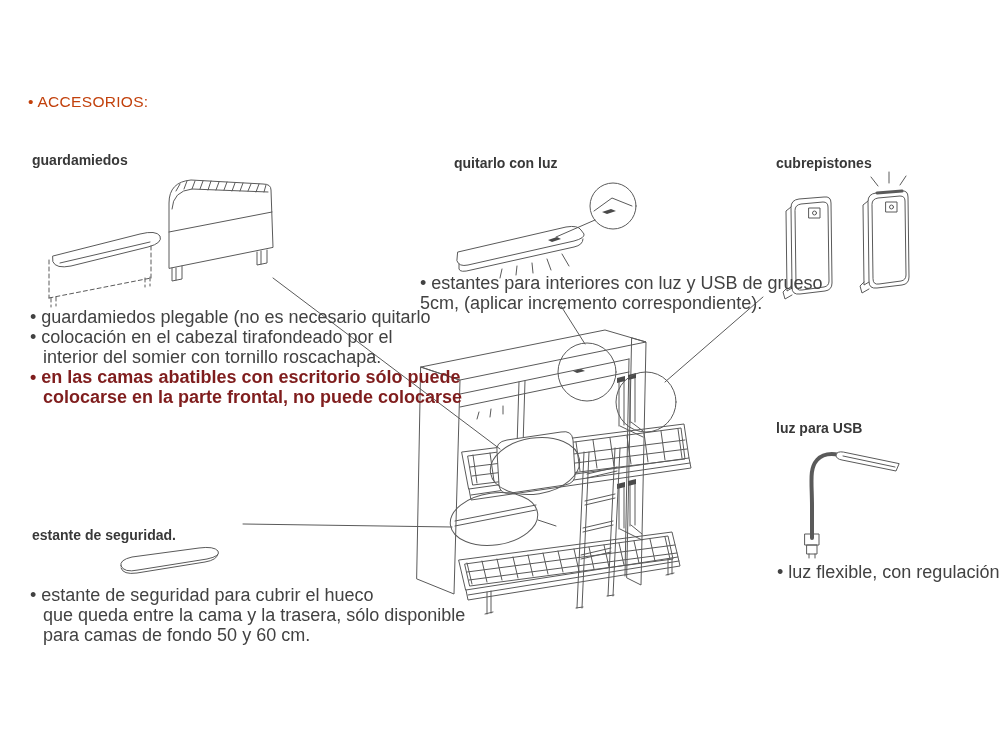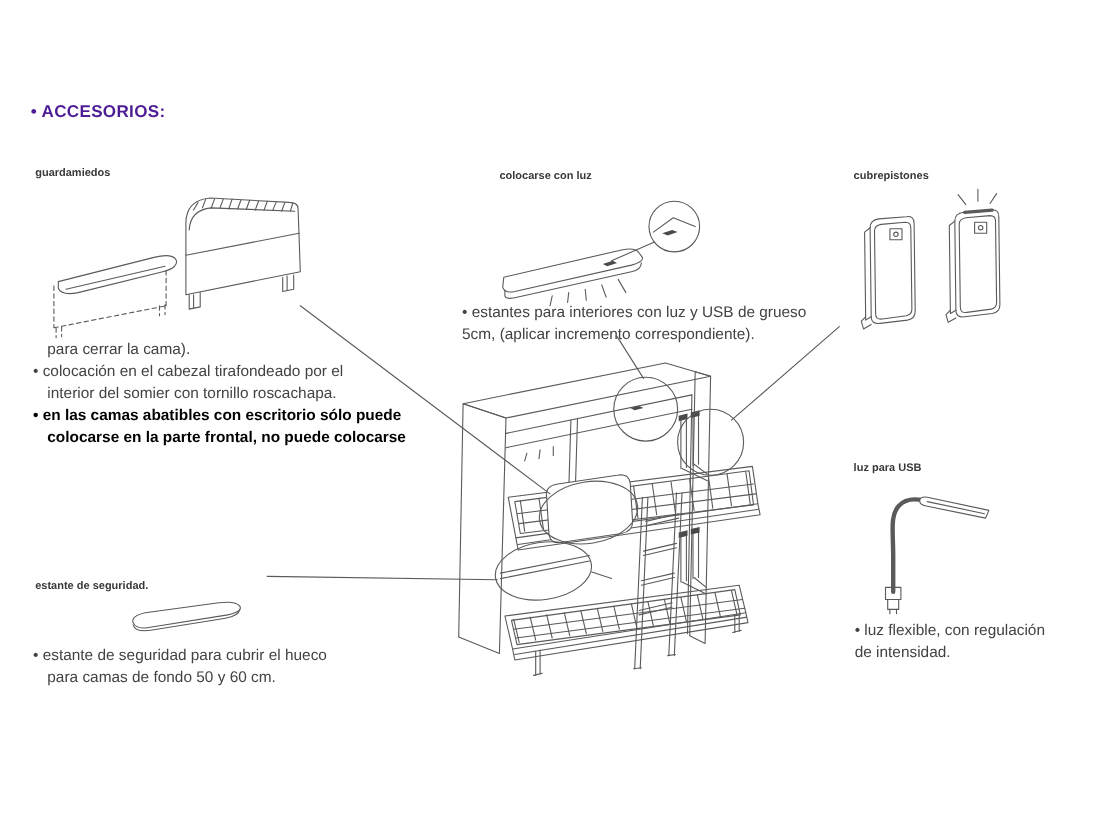--- a/index.html
+++ b/index.html
@@ -2,26 +2,26 @@
 <html><head>
 <meta charset="utf-8">
 <style>
   html,body{margin:0;padding:0;}
   body{
     width:1000px;height:750px;position:relative;overflow:hidden;
     background:#ffffff;color:#3e3e3e;
     font-family:"Liberation Sans",sans-serif;
   }
   .abs{position:absolute;}
-  .title{font-size:15.5px;font-weight:bold;letter-spacing:.3px;color:#4c1d95;}
-  .h{font-size:10px;font-weight:bold;color:#383838;}
-  .txt{font-size:14px;line-height:20px;color:#424242;}
+  .title{font-size:15.5px;font-weight:normal;letter-spacing:.3px;color:#c2410c;}
+  .h{font-size:14px;font-weight:bold;color:#383838;}
+  .txt{font-size:18px;line-height:20px;color:#424242;}
   .txt .ln{display:block;white-space:nowrap;}
   .txt .cont{padding-left:13px;}
-  .txt .bold{font-weight:bold;color:#000000;}
+  .txt .bold{font-weight:bold;color:#7f1d1d;}
   svg.canvas{position:absolute;left:0;top:0;}
 </style>
 </head>
 <body>
 
 <svg class="canvas" width="1000" height="750" viewBox="0 0 1000 750" stroke="#5a5a5a" stroke-width="1" fill="none" stroke-linecap="round" stroke-linejoin="round">
 
   <g>
     <path d="M53,256 L140,234 Q156,230 160,236 Q163,243 148,247 L71,266 Q56,269 53,262 Z"></path>
     <path d="M60,263 L150,242"></path>
@@ -132,40 +132,40 @@
     <rect x="805" y="534" width="14" height="11"></rect>
     <rect x="807" y="545" width="10" height="9"></rect>
     <path d="M809,554 L809,558 M815,554 L815,558"></path>
   </g>
 </svg>
 
 <div class="abs title" style="left:28px;top:93px;">• ACCESORIOS:</div>
 
 <div class="abs h" style="left:32px;top:152px;">guardamiedos</div>
 <div class="abs txt" style="left:30px;top:307px;">
-  <span class="ln cont">para cerrar la cama).</span>
+  <span class="ln">• guardamiedos plegable (no es necesario quitarlo</span>
   <span class="ln">• colocación en el cabezal tirafondeado por el</span>
   <span class="ln cont">interior del somier con tornillo roscachapa.</span>
   <span class="ln bold">• en las camas abatibles con escritorio sólo puede</span>
   <span class="ln cont bold">colocarse en la parte frontal, no puede colocarse</span>
 </div>
 
 <div class="abs h" style="left:32px;top:500px;margin-top:27px;">estante de seguridad.</div>
 <div class="abs txt" style="left:30px;top:585px;">
   <span class="ln">• estante de seguridad para cubrir el hueco</span>
+  <span class="ln cont">que queda entre la cama y la trasera, sólo disponible</span>
   <span class="ln cont">para camas de fondo 50 y 60 cm.</span>
 </div>
 
-<div class="abs h" style="left:454px;top:155px;">colocarse con luz</div>
+<div class="abs h" style="left:454px;top:155px;">quitarlo con luz</div>
 <div class="abs txt" style="left:420px;top:273px;">
   <span class="ln">• estantes para interiores con luz y USB de grueso</span>
   <span class="ln">5cm, (aplicar incremento correspondiente).</span>
 </div>
 
 <div class="abs h" style="left:776px;top:155px;">cubrepistones</div>
 <div class="abs txt" style="left:777px;top:305px;">
 </div>
 
 <div class="abs h" style="left:776px;top:420px;">luz para USB</div>
 <div class="abs txt" style="left:777px;top:562px;">
   <span class="ln">• luz flexible, con regulación</span>
-  <span class="ln">de intensidad.</span>
 </div>
 
 </body></html>

